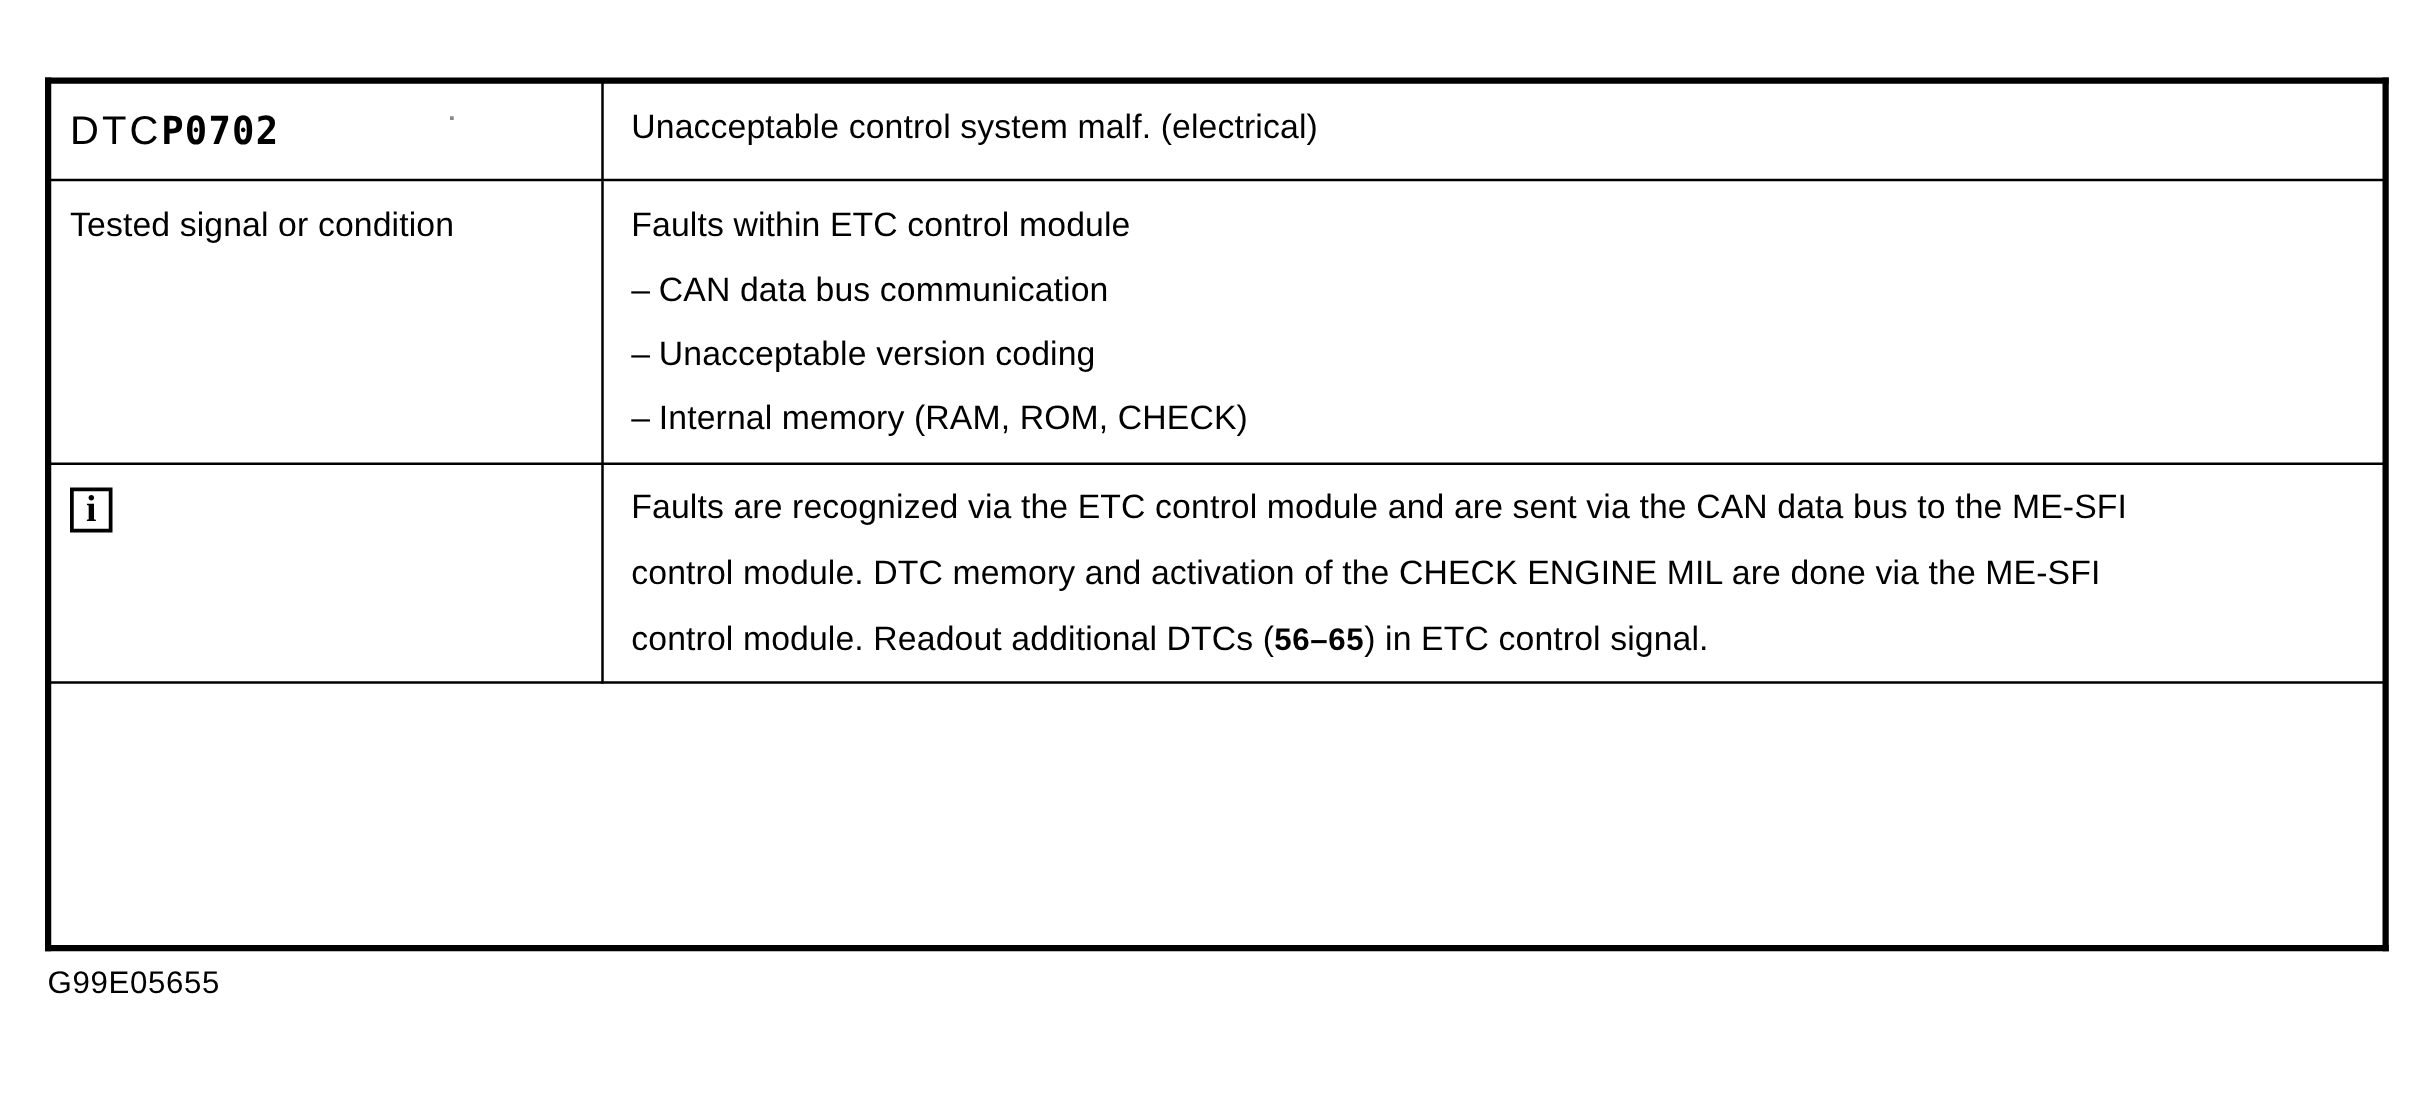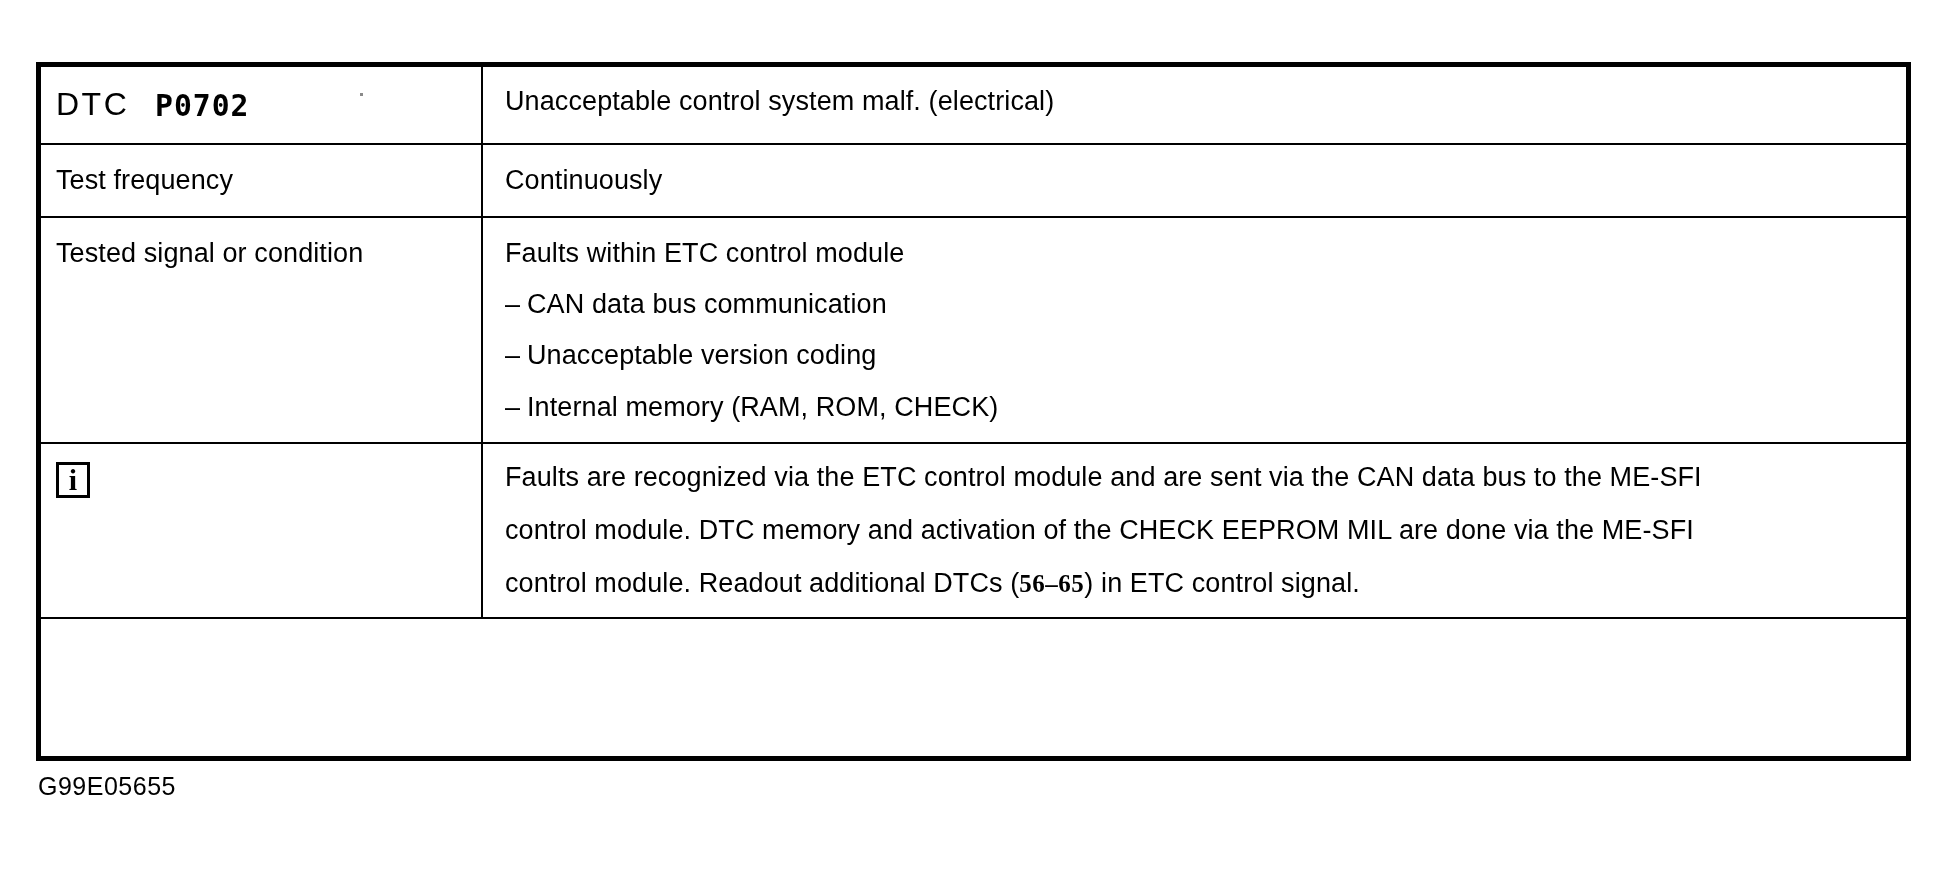--- a/index.html
+++ b/index.html
@@ -77,40 +77,39 @@
   .r1 td { height: 66px; }
   .r2 td { height: 96px; }
   .r3 td { height: 70px; }
   .r4 td { height: 188px; margin-left: 32px; }
   .r5 td { height: 168px; }
 
   
   .dtc-heading {
     display: flex;
     align-items: flex-end;
-    gap: 26px;
     font-size: 32px;
     letter-spacing: 2px;
   }
   .dtc-word {
     font-family: "Liberation Sans", sans-serif;
     letter-spacing: 2.5px;
   }
   
   .lcd {
     font-family: "DejaVu Sans Mono", monospace;
     font-weight: bold;
     letter-spacing: 1px;
     font-size: 31px;
     transform: scaleX(0.96);
     transform-origin: left center;
     display: inline-block;
   }
   .lcd-inline {
-    font-family: Liberation Serif, serif;
+    font-family: Liberation Sans, sans-serif;
     font-weight: bold;
     font-size: 25px;
     letter-spacing: 0.5px;
   }
 
   
   .lead-line { margin: 0 0 13px 0; }
   .bullets { margin: 0; padding: 0; list-style: none; }
   .bullets li {
     display: flex;
@@ -185,28 +184,20 @@
               <span class="lcd">P0702</span>
             </div>
           </div>
         </td>
         <td>
           <div class="cell value">Unacceptable control system malf. (electrical)</div>
         </td>
       </tr>
 
 
-      <tr class="r3">
-        <td>
-          <div class="cell label">Test frequency</div>
-        </td>
-        <td>
-          <div class="cell value">Continuously</div>
-        </td>
-      </tr>
 
       <tr class="r4">
         <td>
           <div class="cell label">Tested signal or condition</div>
         </td>
         <td>
           <div class="cell value">
             <p class="lead-line">Faults within ETC control module</p>
             <ul class="bullets">
               <li>
@@ -231,21 +222,21 @@
           <div class="cell label">
             <div class="info-box">
               <span>i</span>
             </div>
           </div>
           <div class="speck" style="left:323px; top:28px;"></div>
         </td>
         <td>
           <div class="cell value note-para">
             <p>Faults are recognized via the ETC control module and are sent via the CAN data bus to the ME-SFI</p>
-            <p>control module.  DTC memory and activation of the CHECK EEPROM MIL are done via the ME-SFI</p>
+            <p>control module.  DTC memory and activation of the CHECK ENGINE MIL are done via the ME-SFI</p>
             <p><span>control module.  Readout additional DTCs (</span><span class="lcd-inline">56–65</span><span>) in ETC control signal.</span></p>
           </div>
         </td>
       </tr>
 
     </tbody>
   </table>
 
   <div class="caption">G99E05655</div>
 

